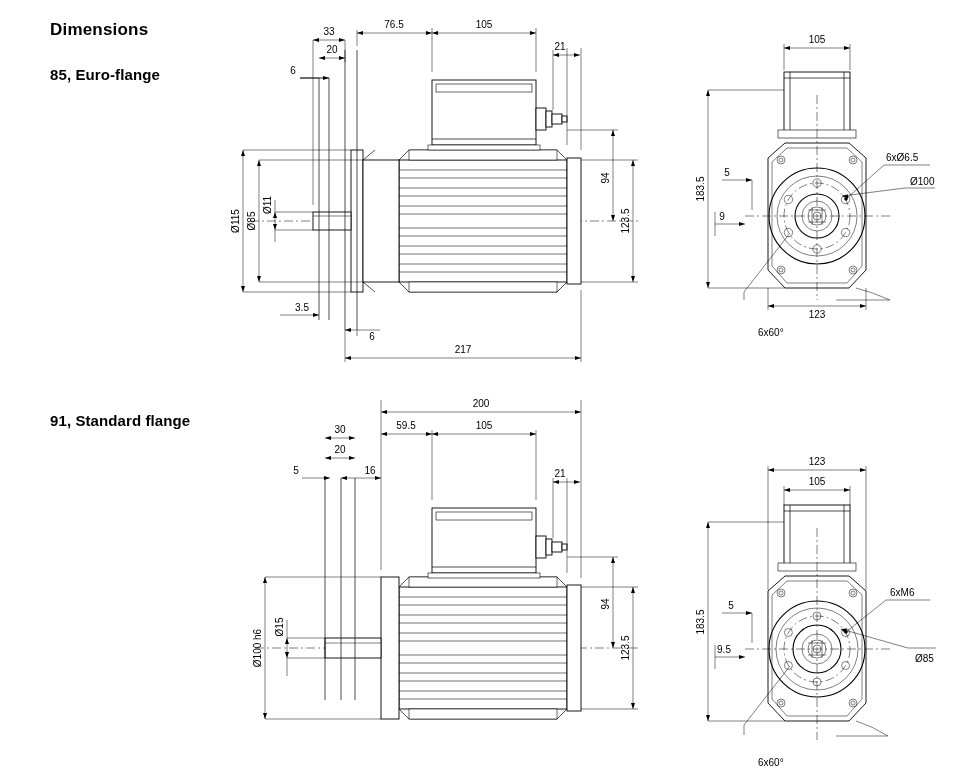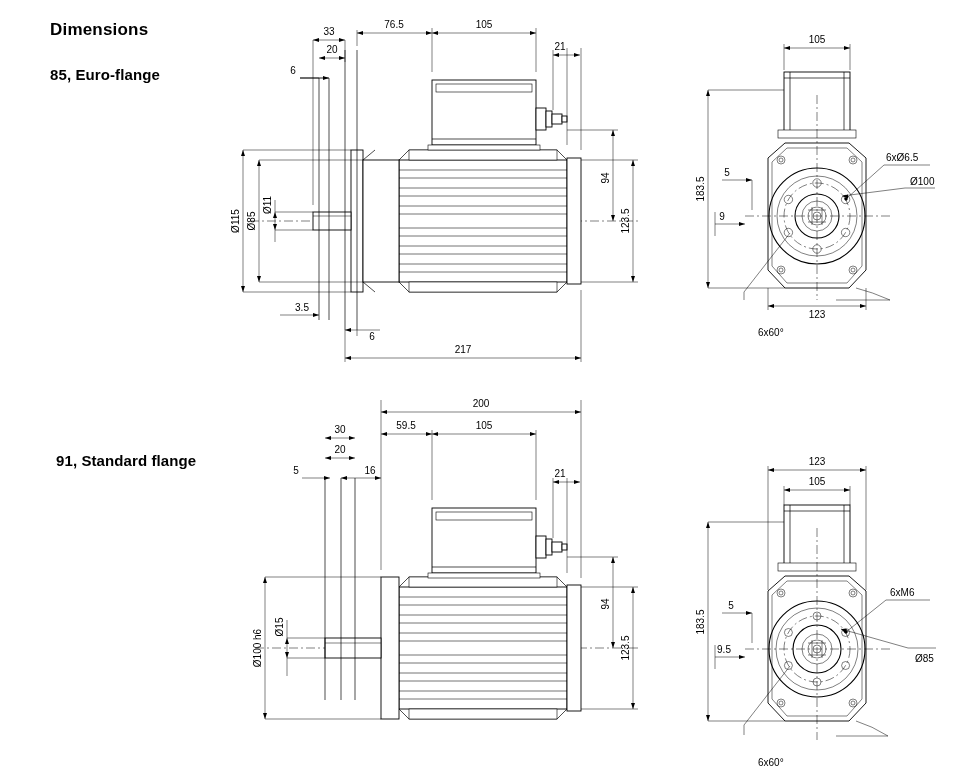--- a/index.html
+++ b/index.html
@@ -29,21 +29,21 @@
     font-weight: bold;
     letter-spacing: 0.2px;
   }
   .section-label {
     position: absolute;
     font-size: 15px;
     font-weight: bold;
     letter-spacing: 0.1px;
   }
   #label-85 { left: 50px; top: 66px; }
-  #label-91 { left: 56px; top: 412px; margin-top: 40px; }
+  #label-91 { left: 50px; top: 412px; }
 
   svg.draw {
     position: absolute;
     left: 0; top: 0;
     width: 977px;
     height: 782px;
   }
   svg.draw text {
     font-family: "Liberation Sans", sans-serif;
     font-size: 10px;

